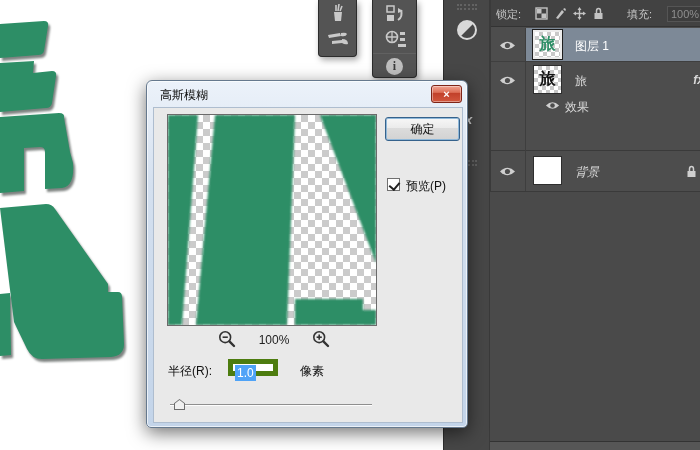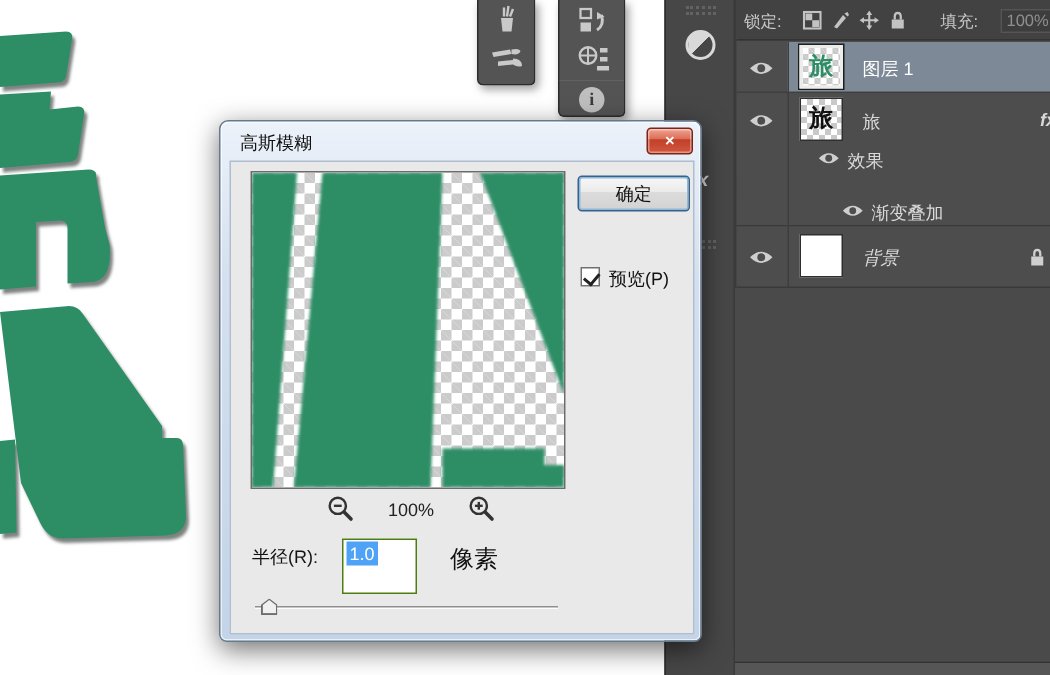--- a/index.html
+++ b/index.html
@@ -98,24 +98,24 @@
   .chkbox { left:233px; top:70px; width:13px; height:13px; background:#fff;
             border:1px solid #707070; }
   .chkbox::after { content:""; position:absolute; left:2.5px; top:0.5px; width:5px; height:8px;
             border:solid #222; border-width:0 2px 2px 0; transform:rotate(40deg); }
   #chk-label { left:252px; top:70px; font-size:12px; color:#111; }
 
   .zoomico { top:222px; width:18px; height:18px; cursor:pointer; }
   #zoom-label { left:92px; top:225px; width:56px; text-align:center; font-size:12px; color:#222; }
 
   #radius-label { left:14px; top:255px; font-size:12px; color:#111; }
-  #radius-input { left:74px; top:251px; width:50px; height:37px; background:#fff;
-                  border:1px solid #4d7c0f; font-size:12px; line-height:19px; padding-left:2px; }
+  #radius-input { left:74px; top:251px; width:50px; height:17px; background:#fff;
+                  border:5px solid #4d7c0f; font-size:12px; line-height:19px; padding-left:2px; }
   #radius-input .sel { background:#4fa3f7; color:#fff; padding:1px 2px; }
-  #radius-unit { left:146px; top:255px; font-size:16px; color:#111; }
+  #radius-unit { left:146px; top:255px; font-size:12px; color:#111; }
 
   #slider-groove { left:16px; top:296px; width:202px; height:2px; background:#8f8f8f;
                    border-bottom:1px solid #fdfdfd; cursor:pointer; }
   #slider-thumb { left:20px; top:291px; width:11px; height:11px; cursor:pointer;
                   background:#6d6d6d;
                   clip-path:polygon(50% 0,100% 38%,100% 100%,0 100%,0 38%); }
   #slider-thumb::after { content:""; position:absolute; left:1px; top:1px; right:1px; bottom:1px;
                   background:#f0f0f0; clip-path:polygon(50% 0,100% 38%,100% 100%,0 100%,0 38%); }
 </style>
 </head>
@@ -218,27 +218,20 @@
       <span class="fx-badge">fx</span>
     </div>
 
     <div class="lrow" style="top:97px;height:17px">
       <svg class="eye" style="left:54px;top:3px;width:15px" viewBox="0 0 17 11">
         <path d="M1,5.5 Q8.5,-2 16,5.5 Q8.5,13 1,5.5 Z" fill="#cfcfcf"></path>
         <circle cx="8.5" cy="5.5" r="2.6" fill="#4d4d4d"></circle>
       </svg>
       <span class="lname" style="left:74px;top:2px">效果</span>
     </div>
-    <div class="lrow" style="top:131px;height:18px">
-      <svg class="eye" style="left:70px;top:4px;width:15px" viewBox="0 0 17 11">
-        <path d="M1,5.5 Q8.5,-2 16,5.5 Q8.5,13 1,5.5 Z" fill="#cfcfcf"></path>
-        <circle cx="8.5" cy="5.5" r="2.6" fill="#4d4d4d"></circle>
-      </svg>
-      <span class="lname" style="left:90px;top:3px">渐变叠加</span>
-    </div>
 
     <div class="hdiv" style="top:150px"></div>
 
     <div class="lrow" style="top:151px;height:40px">
       <svg class="eye" style="left:8px;top:15px" viewBox="0 0 17 11">
         <path d="M1,5.5 Q8.5,-2 16,5.5 Q8.5,13 1,5.5 Z" fill="#cfcfcf"></path>
         <circle cx="8.5" cy="5.5" r="2.6" fill="#4d4d4d"></circle>
       </svg>
       <div class="thumb plain" style="top:5px"></div>
       <span class="lname" style="left:84px;top:13px;font-style:italic">背景</span>

